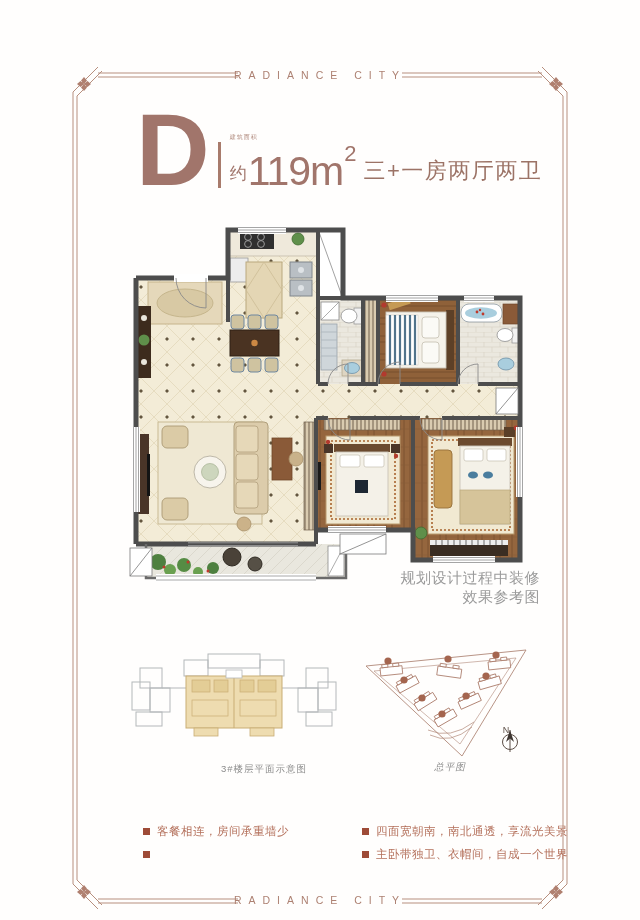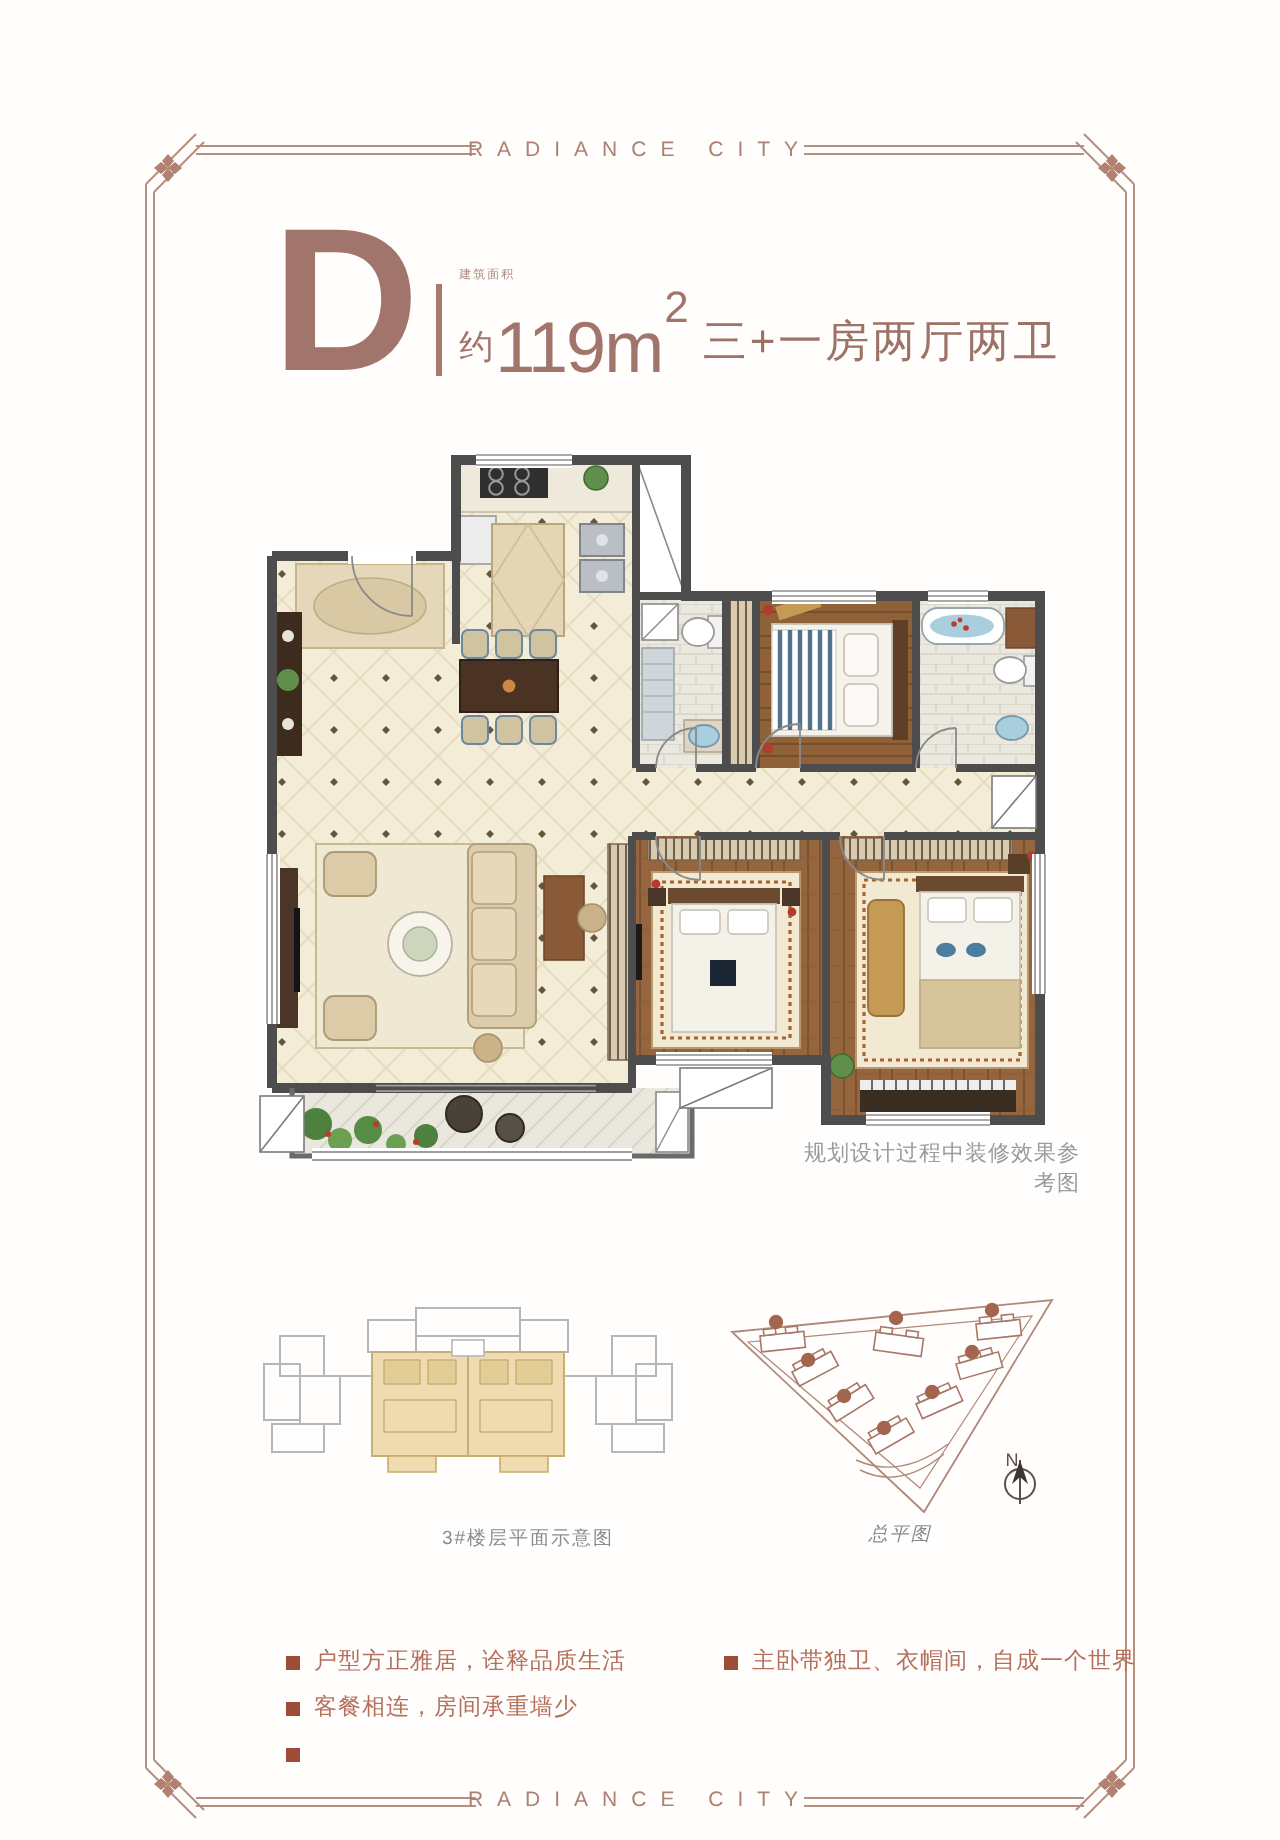--- a/index.html
+++ b/index.html
@@ -15,27 +15,27 @@
   .brand-bottom{top:894px;}
 
   
   .title-block{position:absolute;left:136px;top:110px;display:flex;align-items:flex-end;color:#a1756b;}
   .unit-d{font-size:102px;line-height:0.80;font-weight:bold;letter-spacing:-2px;}
   .title-divider{width:3px;height:46px;background:#a87b6c;margin:0 9px 4px 10px;}
   .area-group{display:flex;flex-direction:column;margin-bottom:3px;}
   .area-note{font-size:6px;letter-spacing:1px;color:#b08a7d;margin-bottom:1px;}
   .area-line{display:flex;align-items:flex-end;}
   .approx{font-size:17px;margin-right:1px;margin-bottom:4px;}
-  .area-num{font-size:36px;line-height:0.82;letter-spacing:-1px;}
+  .area-num{font-size:41px;line-height:0.82;letter-spacing:-1px;}
   .area-sup{font-size:22px;line-height:1;margin-bottom:24px;margin-left:1px;}
   .layout-text{font-size:22px;letter-spacing:1.5px;margin-left:7px;margin-bottom:6px;color:#9c7366;}
 
   
   .plan-caption{position:absolute;left:400px;top:569px;width:140px;text-align:right;
-                font-size:11px;color:#9b9b9b;letter-spacing:0.5px;}
+                font-size:15px;color:#9b9b9b;letter-spacing:0.5px;}
   .diagram-label{position:absolute;font-size:9.5px;color:#8b8b8b;text-align:center;letter-spacing:1px;}
   .building-label{left:159px;top:763px;width:210px;}
   .site-label{left:400px;top:761px;width:100px;font-style:italic;}
   .north-label{left:496px;top:725px;width:20px;text-align:center;font-size:9px;color:#5d4f47;}
 
   
   .features-col{position:absolute;top:822px;}
   .features-left{left:143px;}
   .features-right{left:362px;}
   .feature-item{display:flex;align-items:flex-start;height:23px;}
@@ -440,30 +440,30 @@
       <path d="M148,96 V118" stroke="#5d4f47" stroke-width="1"></path>
       <polygon points="148,96 144,108 148,104.5 152,108" fill="#3d3530"></polygon>
     </g>
   </svg>
   <div class="diagram-label site-label">总平图</div>
   <div class="abs north-label">N</div>
 
   <div class="features-col features-left">
     <div class="feature-item">
       <span class="bullet-square"></span>
-      <span class="feature-text">户型方正雅居，诠释品质生活</span>
-    </div>
-    <div class="feature-item">
-      <span class="bullet-square"></span>
       <span class="feature-text">客餐相连，房间承重墙少</span>
     </div>
     <div class="feature-item">
       <span class="bullet-square"></span>
     </div>
   </div>
   <div class="features-col features-right">
     <div class="feature-item">
       <span class="bullet-square"></span>
+      <span class="feature-text">四面宽朝南，南北通透，享流光美景</span>
+    </div>
+    <div class="feature-item">
+      <span class="bullet-square"></span>
       <span class="feature-text">主卧带独卫、衣帽间，自成一个世界</span>
     </div>
   </div>
 
 </div>
 
 </body></html>

